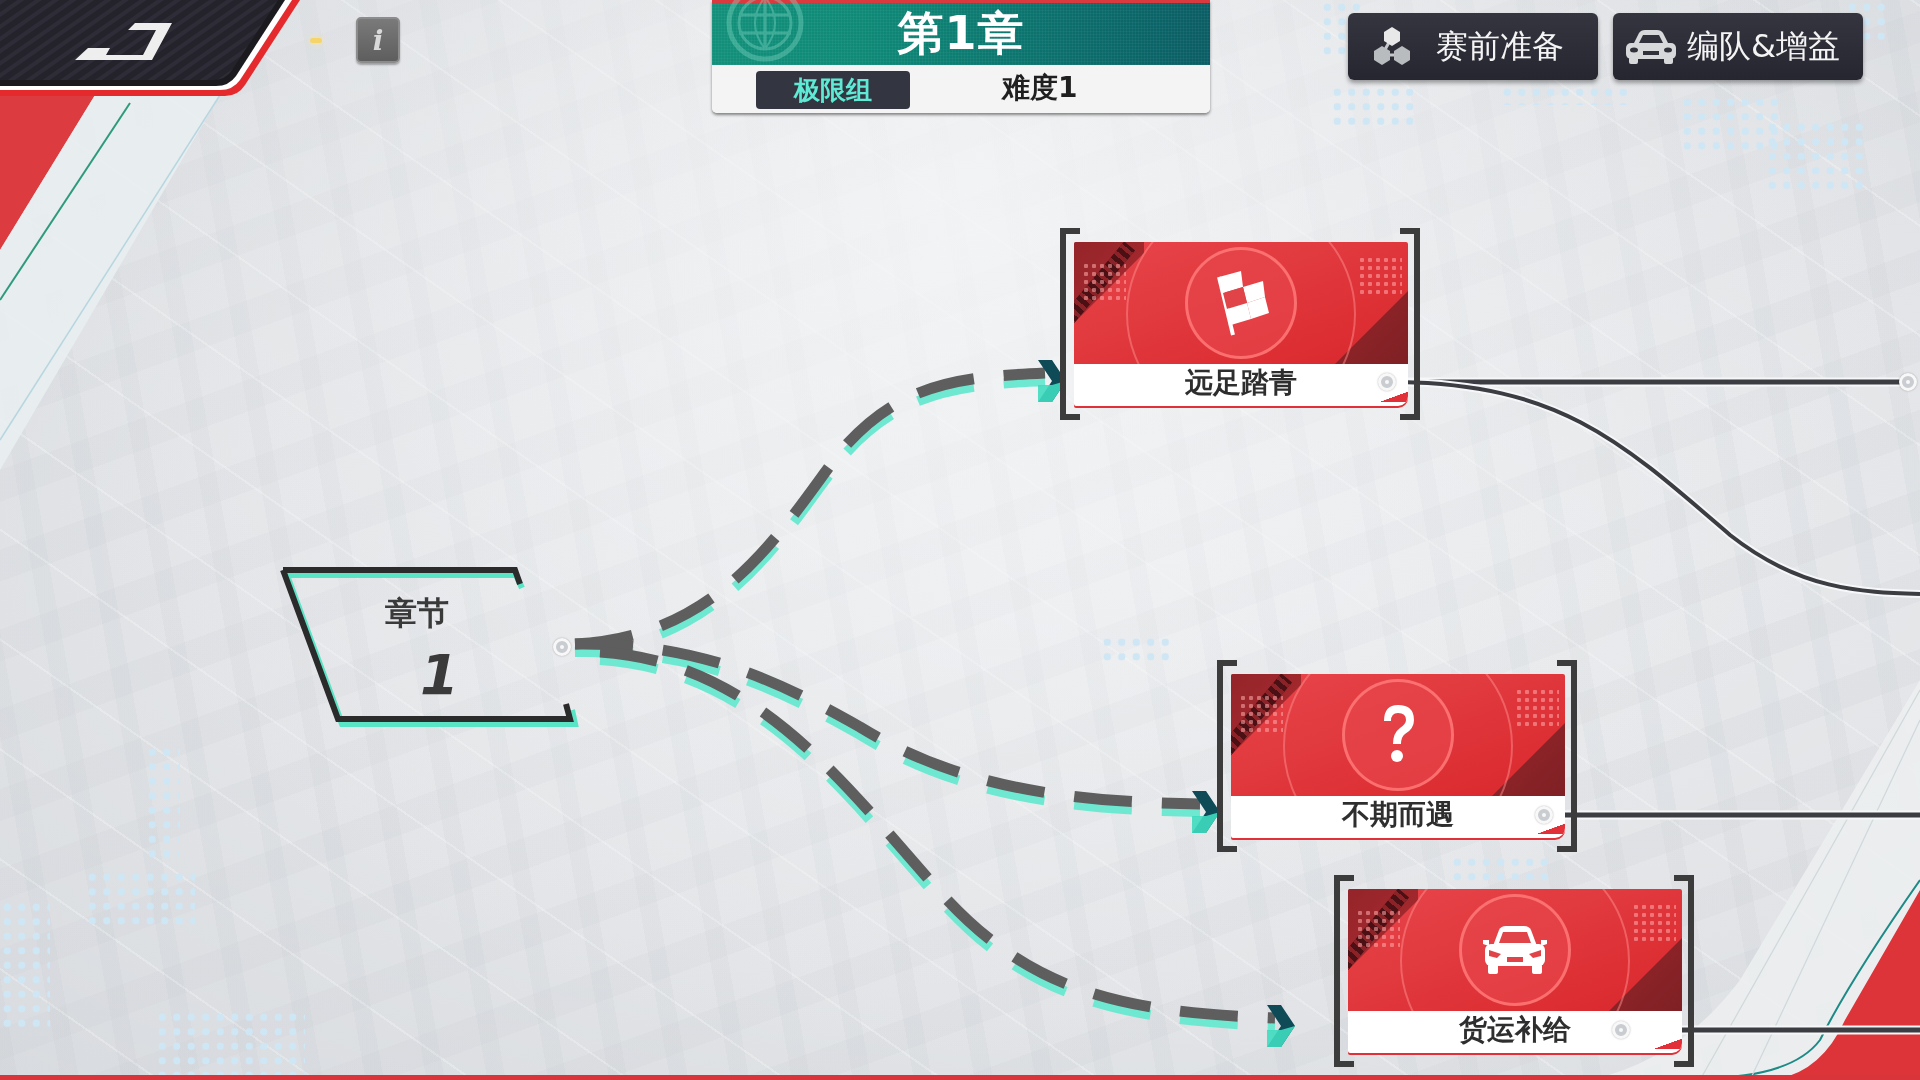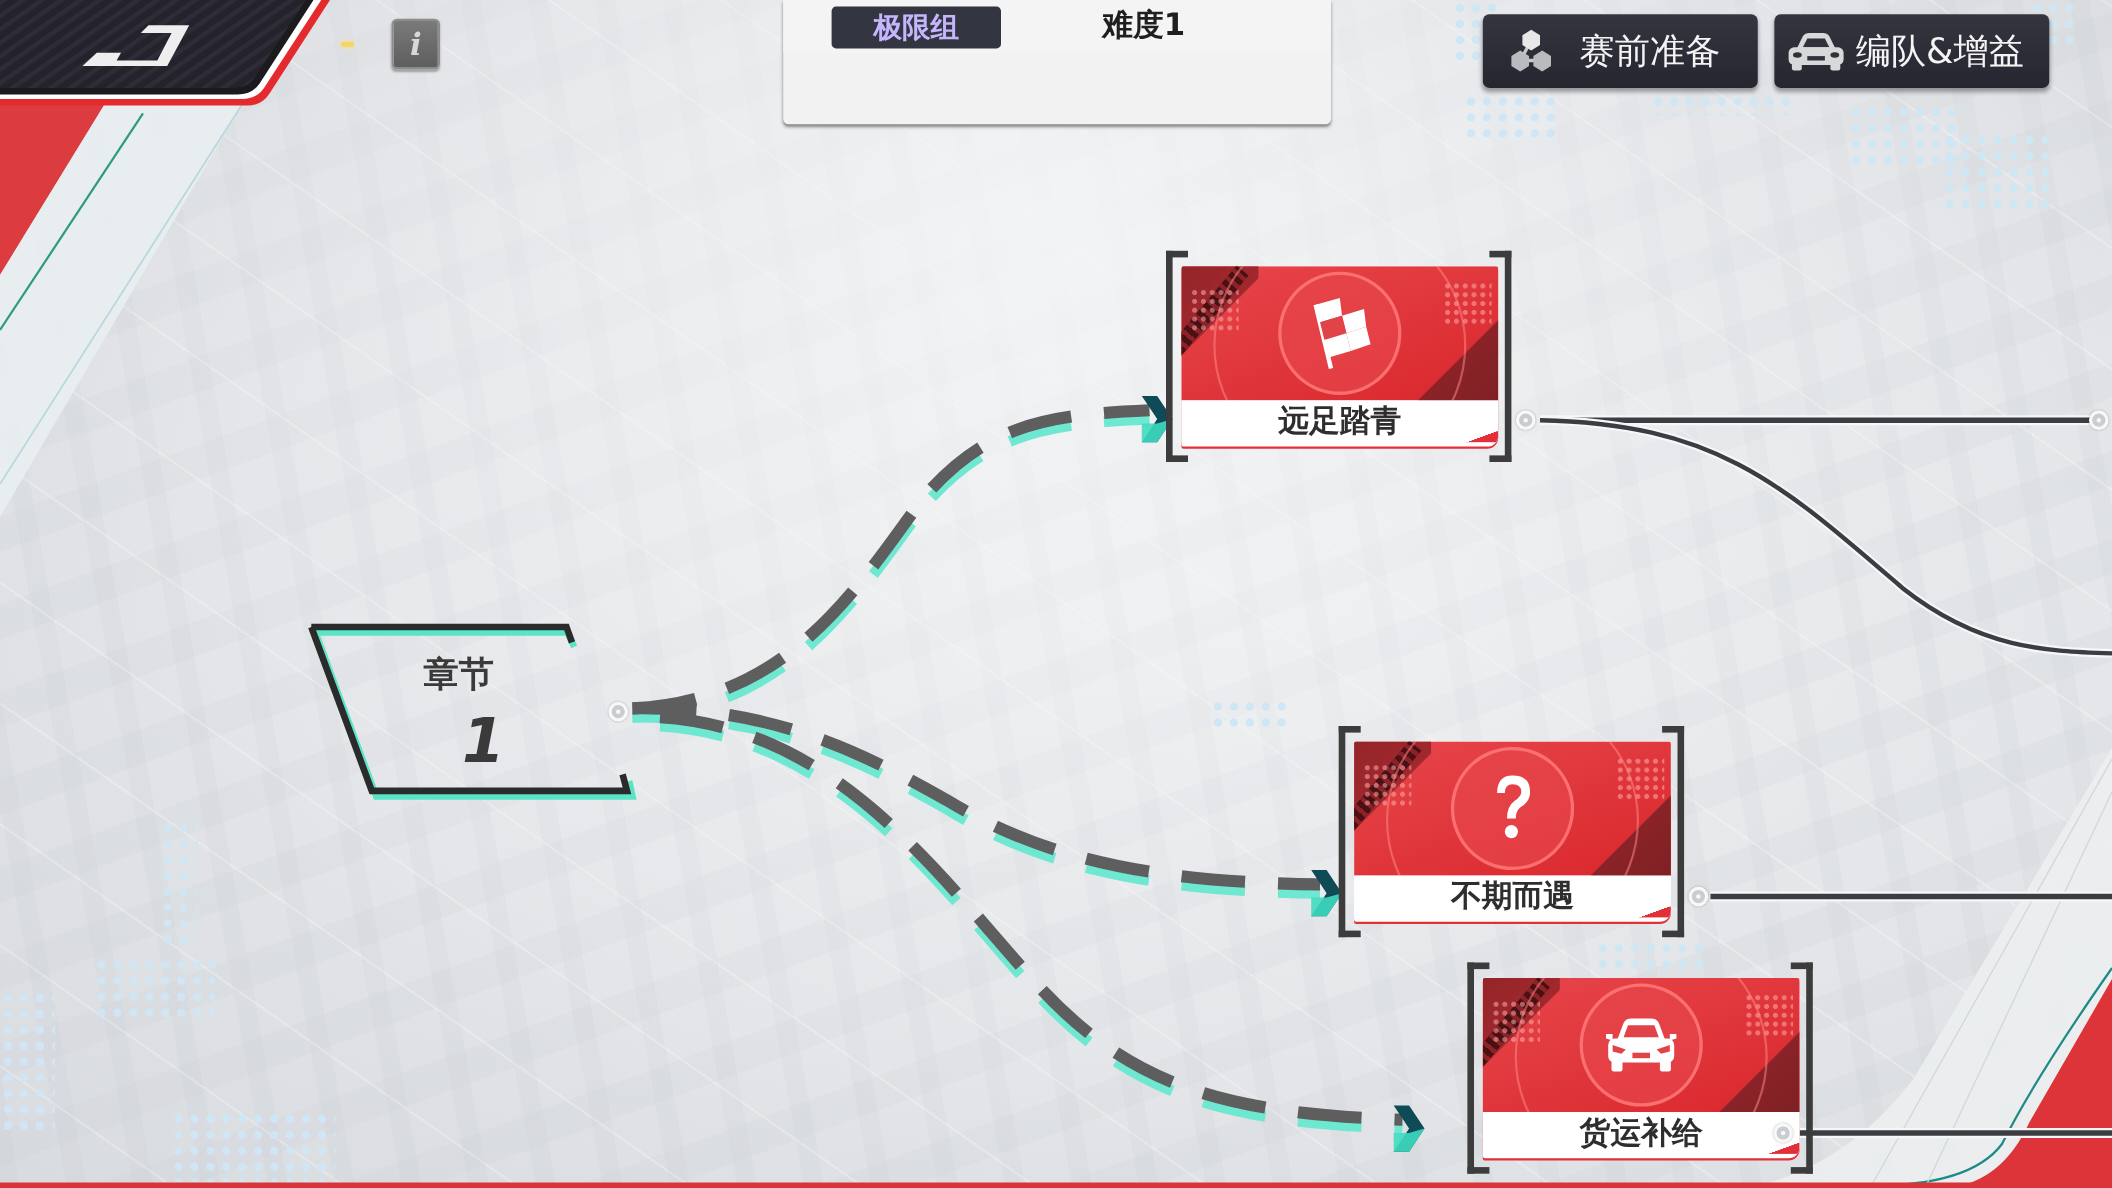--- a/index.html
+++ b/index.html
@@ -64,21 +64,21 @@
   .ch-top::before {
     content:""; position:absolute; inset:0;
     background: repeating-linear-gradient(0deg, rgba(255,255,255,0.04) 0 1px, transparent 1px 3px),
                 repeating-linear-gradient(90deg, rgba(255,255,255,0.04) 0 1px, transparent 1px 3px);
   }
   .ch-globe { position:absolute; left:8px; top:-10px; width:100px; height:80px; opacity:0.35; }
   .ch-title { position:relative; color:#ffffff; font-size:46px; font-weight:bold; letter-spacing:1px; }
   .ch-bottom { height:48px; position:relative; display:flex; align-items:center; background:#f4f4f4; }
   .group-badge {
     position:absolute; left:44px; top:6px; width:154px; height:38px; border-radius:4px;
-    background:#333541; color:#c4b5fd; font-size:26px; font-weight:bold;
+    background:#333541; color:#5eead4; font-size:26px; font-weight:bold;
     display:flex; align-items:center; justify-content:center;
   }
   .difficulty { position:absolute; left:290px; top:4px; font-size:28px; font-weight:bold; color:#1f1f1f; }
 
   
   .tr-btn {
     position:absolute; top:13px; width:250px; height:67px; border-radius:6px;
     background:linear-gradient(#34353f, #262630);
     box-shadow:0 3px 4px rgba(0,0,0,0.35);
     display:flex; align-items:center; cursor:pointer;
@@ -92,21 +92,21 @@
   .chapter-node .txt2 { position:absolute; left:140px; top:76px; font-size:56px; font-weight:bold; color:#3a3a3a; font-style:italic; }
 
   .node-dot {
     position:absolute; width:18px; height:18px; border-radius:50%;
     background:#c9ccd0; border:3px solid #f8f8f8; box-sizing:border-box;
     box-shadow:0 0 2px rgba(0,0,0,0.3);
   }
   .node-dot::after { content:""; position:absolute; left:4px; top:4px; width:4px; height:4px; border-radius:50%; background:#f8f8f8; }
 
   
-  .stage { position:absolute; width:314px; height:192px; cursor:pointer;font-family:Liberation Serif, serif; }
+  .stage { position:absolute; width:360px; height:192px; cursor:pointer;font-family:Liberation Serif, serif; }
   .stage .bracket-l, .stage .bracket-r {
     position:absolute; top:0; width:20px; height:100%; box-sizing:border-box;
     border-top:6px solid #3c3c3c; border-bottom:6px solid #3c3c3c;
   }
   .stage .bracket-l { left:0; border-left:6px solid #3c3c3c; }
   .stage .bracket-r { right:0; border-right:6px solid #3c3c3c; }
   .stage .card {
     position:absolute; left:14px; top:14px; right:12px; bottom:14px;
     background:#fff; overflow:hidden; border-radius:2px 2px 10px 2px;
     box-shadow: 0 2px 0 #e13038;
@@ -243,20 +243,31 @@
 </div>
 
 <div class="title-wrap">
   <div class="title-dot"></div>
   <div class="info-btn">
     <span>i</span>
   </div>
 </div>
 
 <div class="chapter-header">
+  <div class="ch-top">
+    <svg class="ch-globe" viewBox="0 0 100 80">
+      <circle cx="45" cy="30" r="36" fill="none" stroke="#8ee0cc" stroke-width="5"></circle>
+      <circle cx="45" cy="30" r="26" fill="none" stroke="#8ee0cc" stroke-width="3"></circle>
+      <line x1="45" y1="4" x2="45" y2="56" stroke="#8ee0cc" stroke-width="3"></line>
+      <line x1="19" y1="22" x2="71" y2="22" stroke="#8ee0cc" stroke-width="3"></line>
+      <line x1="19" y1="40" x2="71" y2="40" stroke="#8ee0cc" stroke-width="3"></line>
+      <path d="M45,4 Q25,30 45,56 M45,4 Q65,30 45,56" fill="none" stroke="#8ee0cc" stroke-width="2"></path>
+    </svg>
+    <div class="ch-title">第1章</div>
+  </div>
   <div class="ch-bottom">
     <div class="group-badge">极限组</div>
     <div class="difficulty">难度1</div>
   </div>
 </div>
 
 <div class="tr-btn" style="left:1348px;">
   <div class="ico">
     <svg width="44" height="44" viewBox="0 0 44 44">
       <line x1="22" y1="12" x2="12" y2="30" stroke="#c6c9cc" stroke-width="3"></line>

